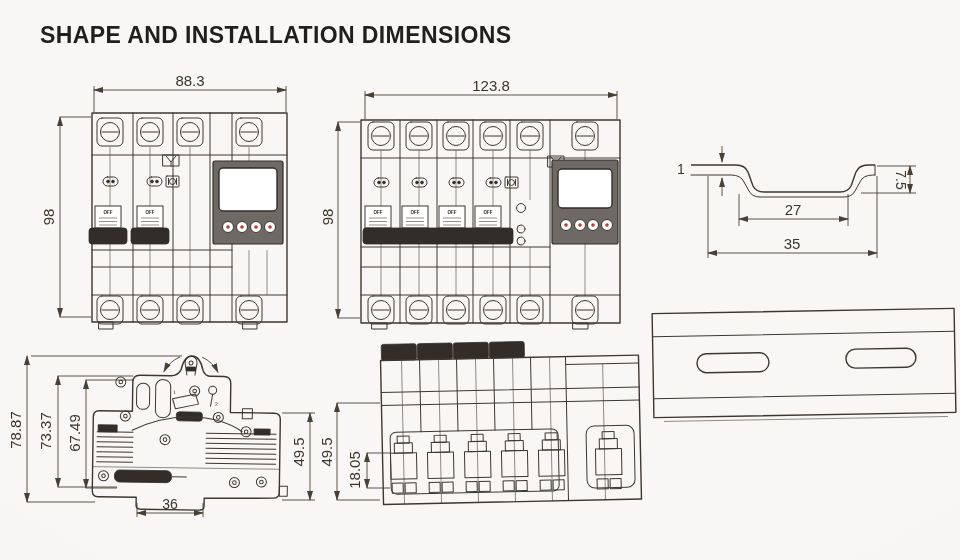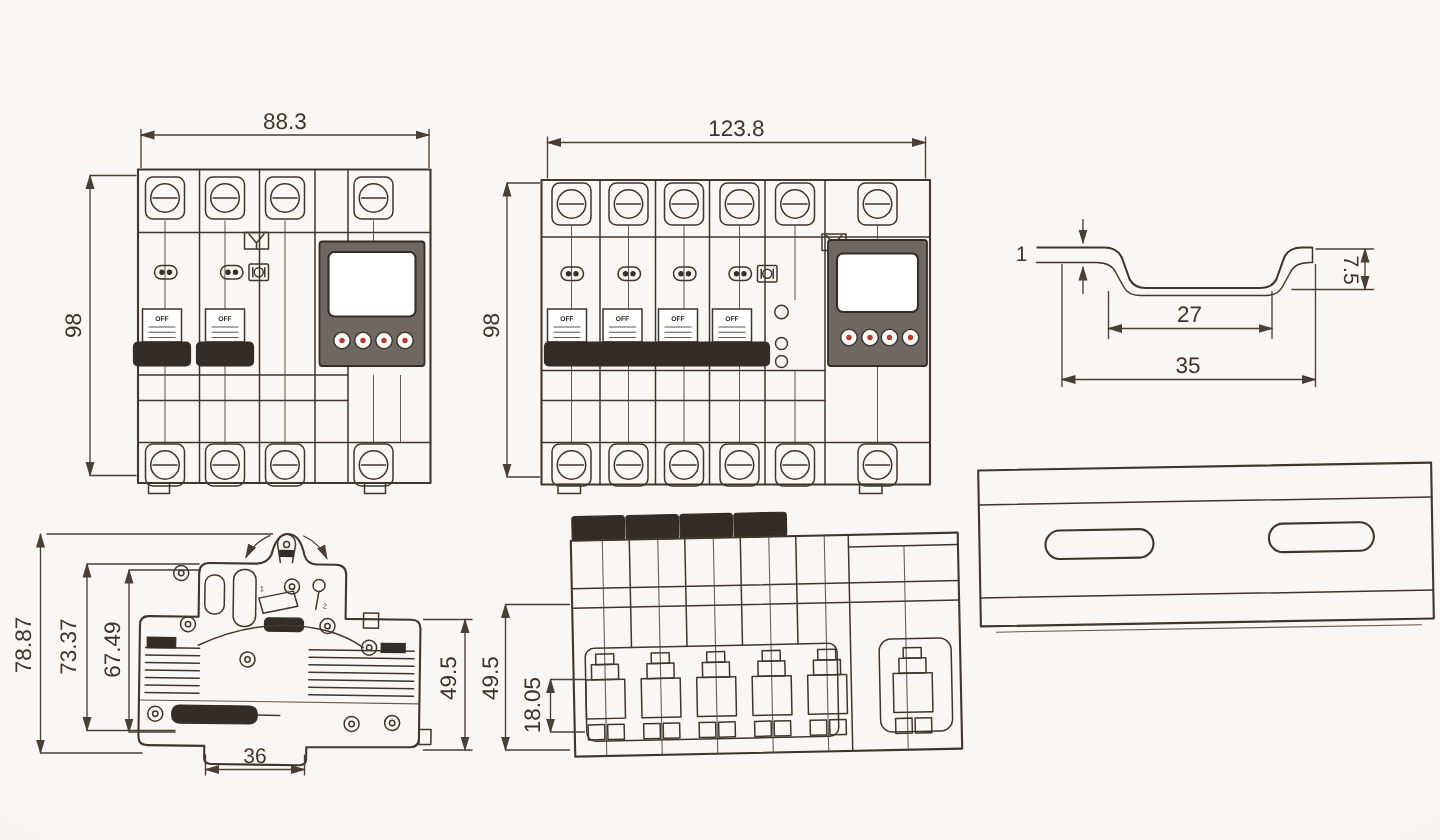--- a/index.html
+++ b/index.html
@@ -23,20 +23,21 @@
   text{fill:#3d342b;text-anchor:middle;dominant-baseline:middle;}
   .fs15{font-size:15px;}
   .fs14{font-size:14px;}
   .fs5{font-size:5px;}
   .offt{font-size:4.5px;font-weight:700;fill:#2c2722;}
 </style>
 </head>
 <body>
 
 <div id="stage">
+  <div id="title">SHAPE AND INSTALLATION DIMENSIONS</div>
 
   <svg width="960" height="560" viewBox="0 0 960 560">
     <defs>
       <marker id="arw" orient="auto-start-reverse" markerUnits="userSpaceOnUse" markerWidth="10" markerHeight="8" refX="9" refY="3" viewBox="0 0 10 6">
         <path d="M0 0 L10 3 L0 6 Z" fill="#4a3f35"></path>
       </marker>
 
       <g id="tscrew">
         <rect x="0" y="0" width="26" height="28" rx="5" class="ln"></rect>
         <circle cx="13" cy="14" r="9.5" class="ln"></circle>

